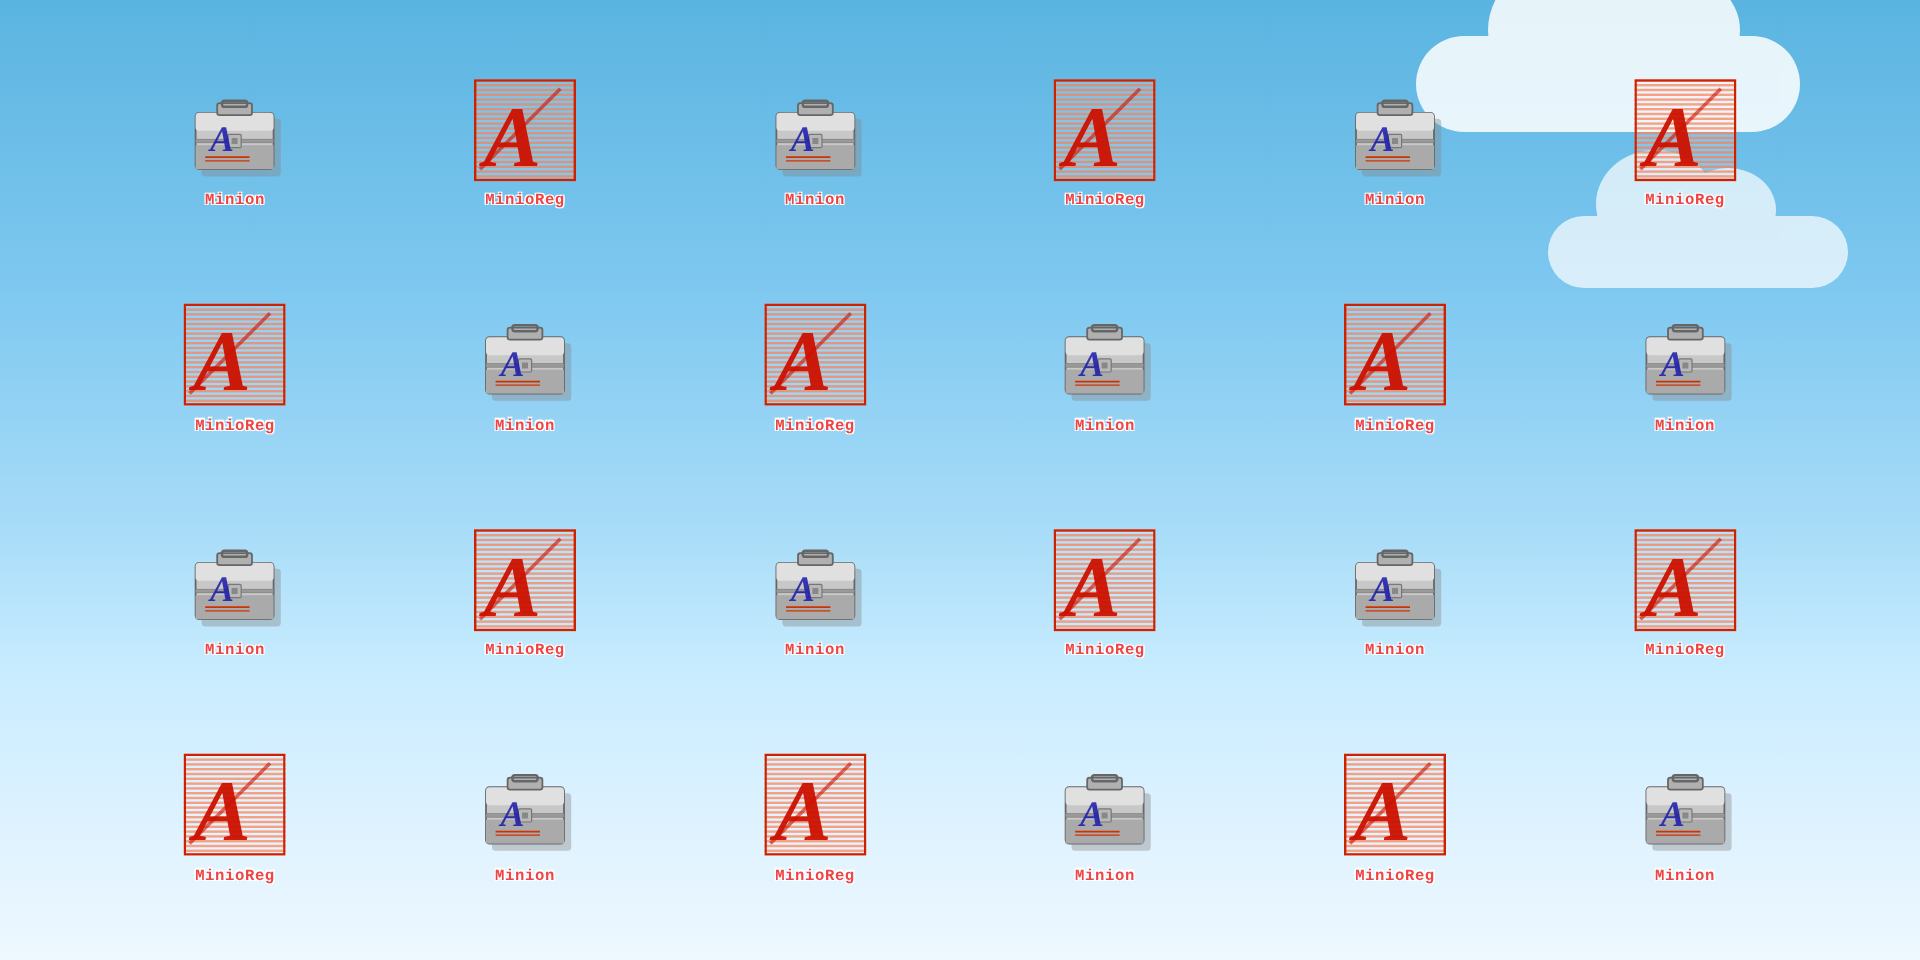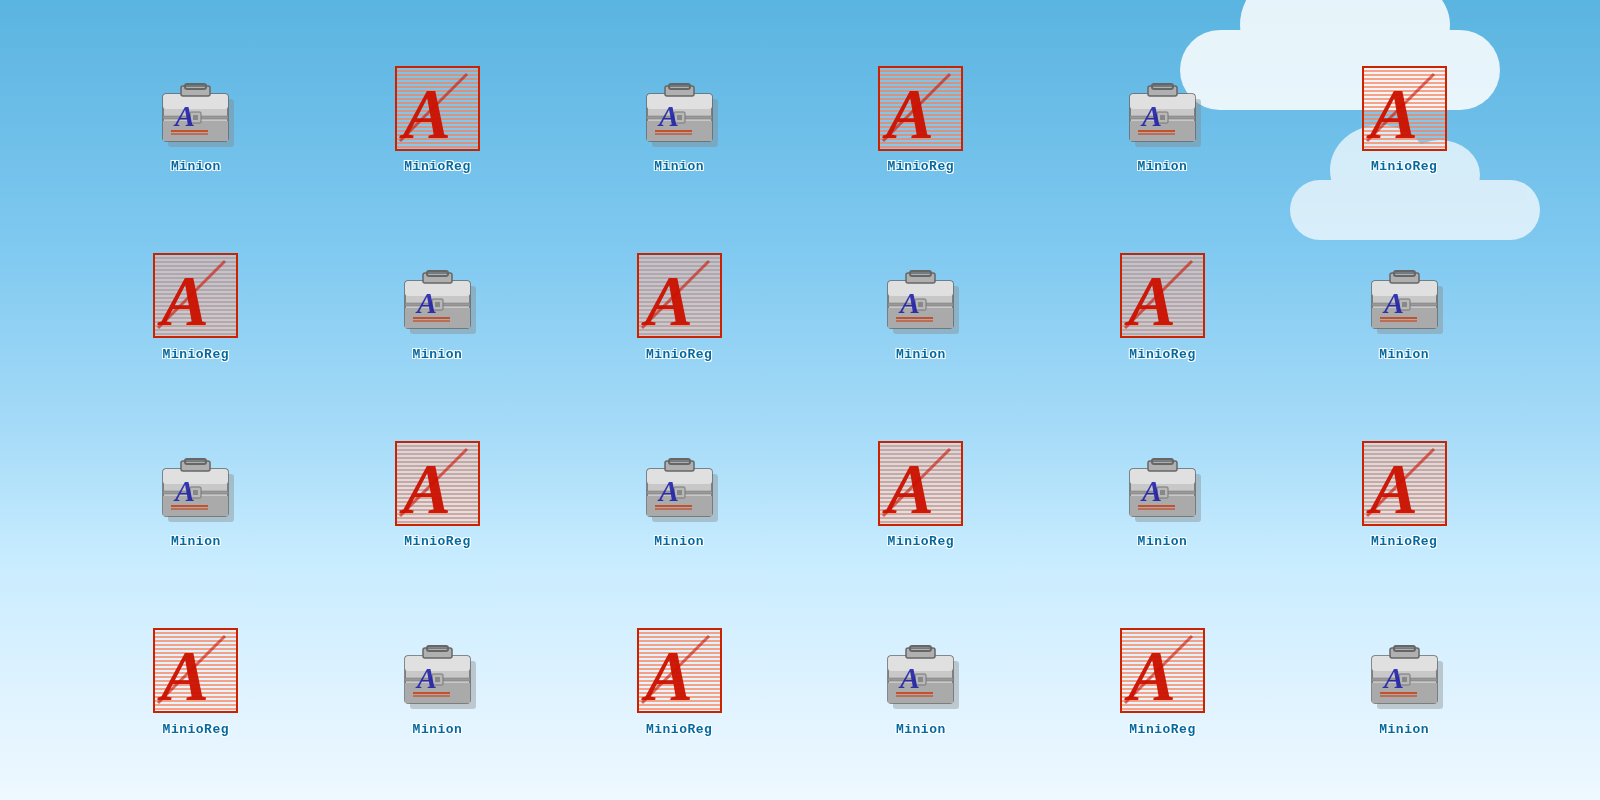--- a/index.html
+++ b/index.html
@@ -90,21 +90,21 @@
 
     .icon-img {
       width: 90px;
       height: 90px;
       display: flex;
       align-items: center;
       justify-content: center;
     }
 
     .icon-label {
-      color: #0369a1;
+      color: #ef4444;
       font-size: 13px;
       font-family: 'Courier New', monospace;
       font-weight: bold;
       text-align: center;
       text-shadow: 1px 1px 0 white, -1px -1px 0 white, 1px -1px 0 white, -1px 1px 0 white;
       letter-spacing: 0.5px;
     }
 
     
     .briefcase-icon svg {

